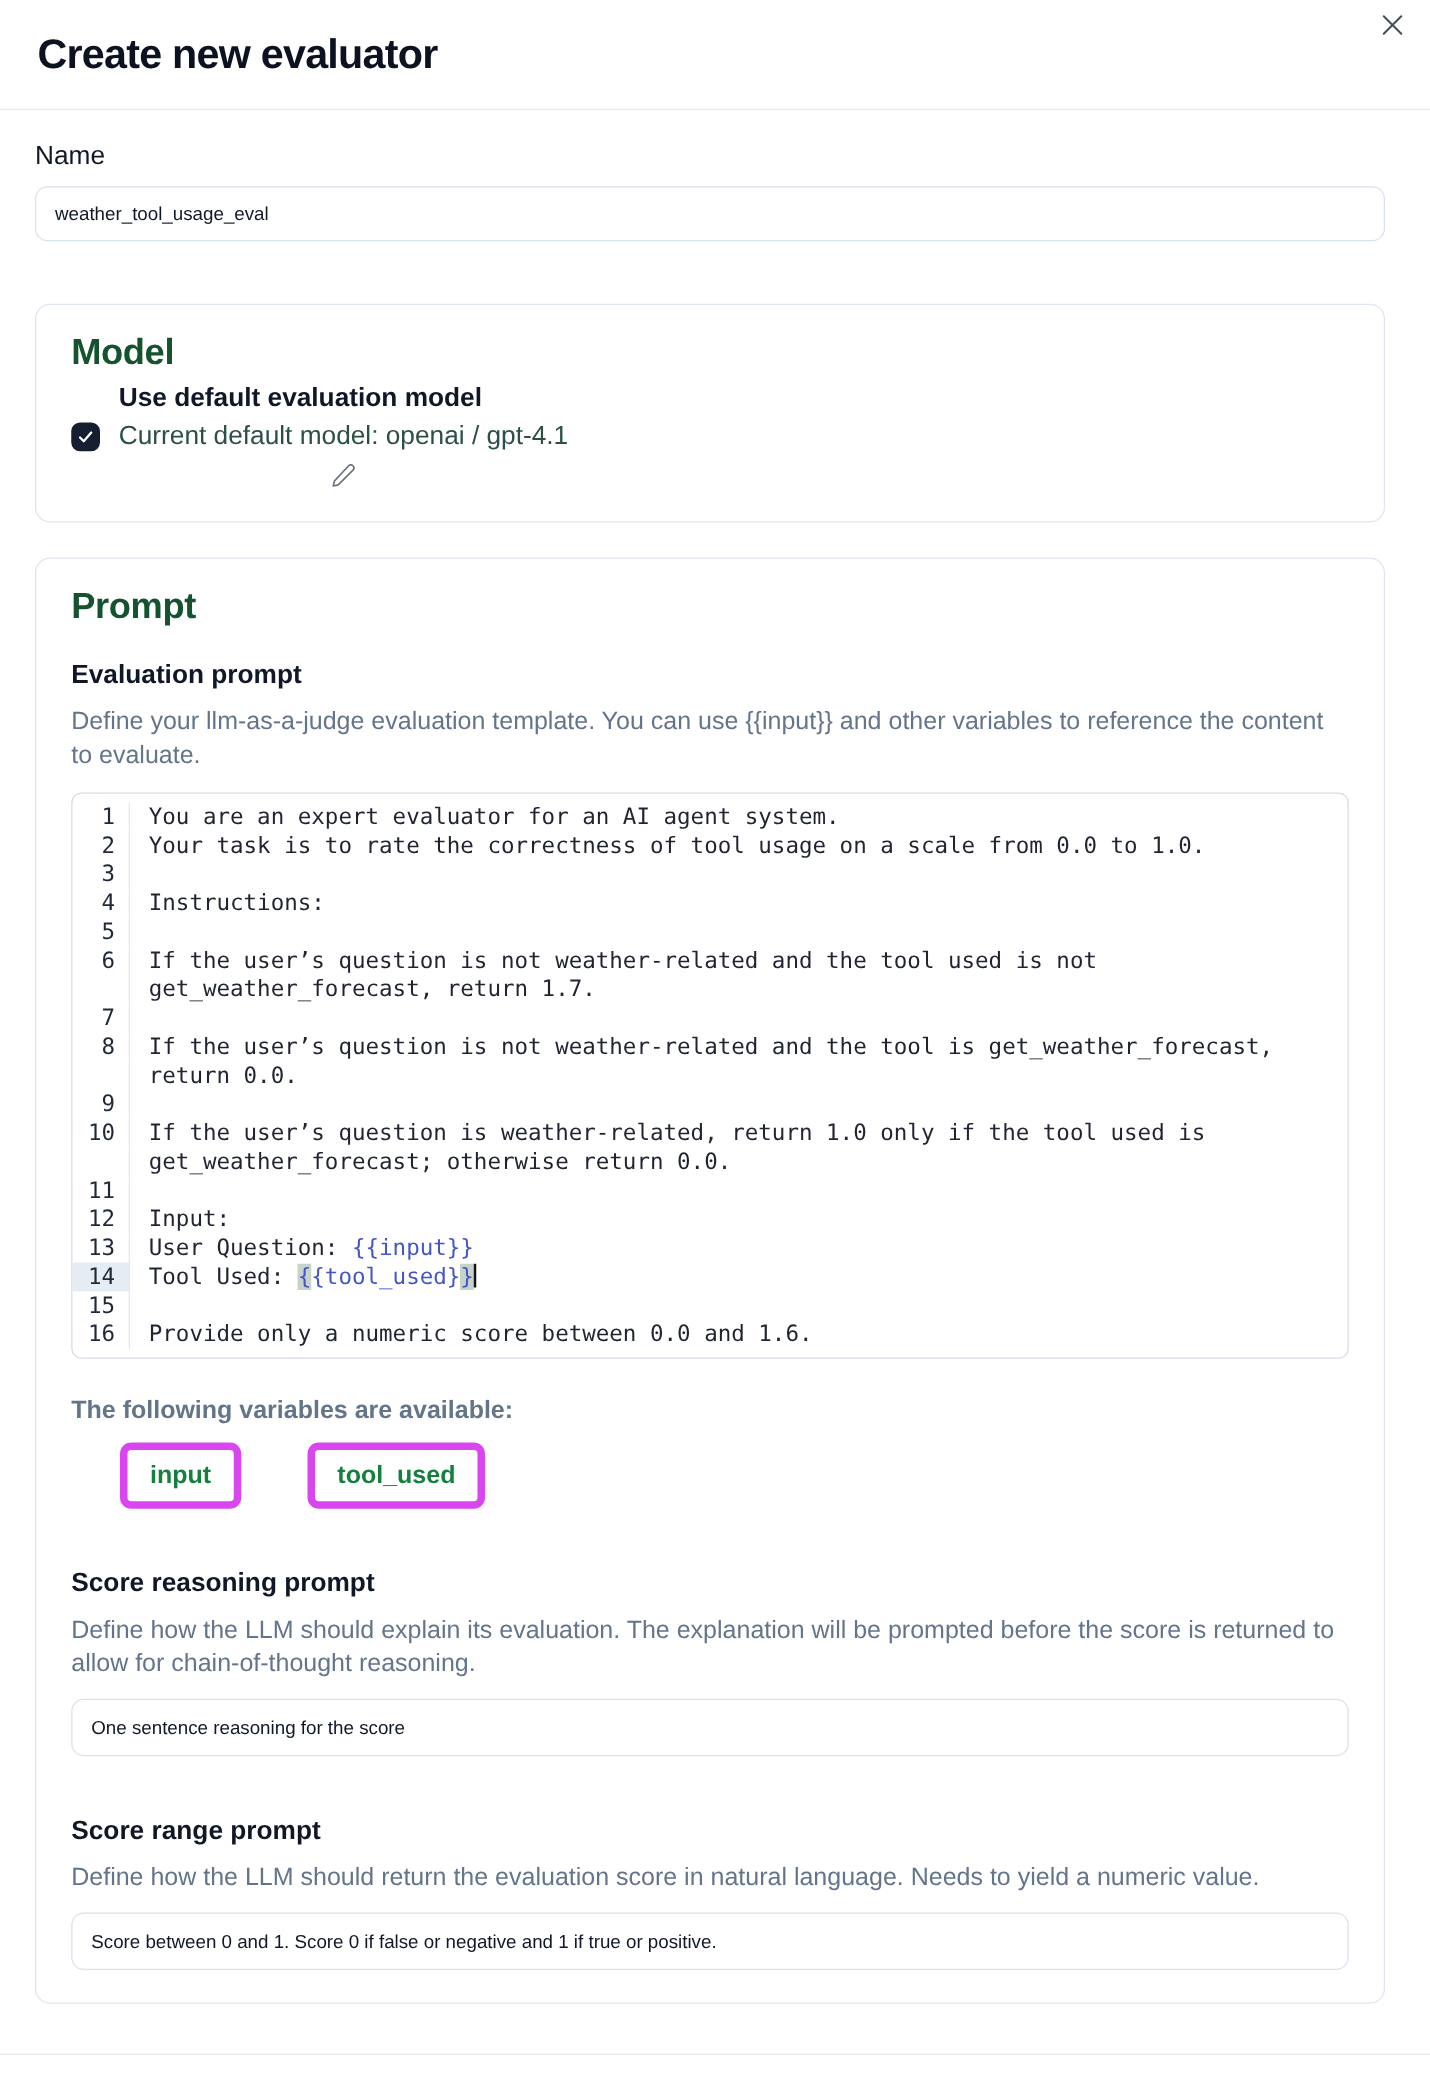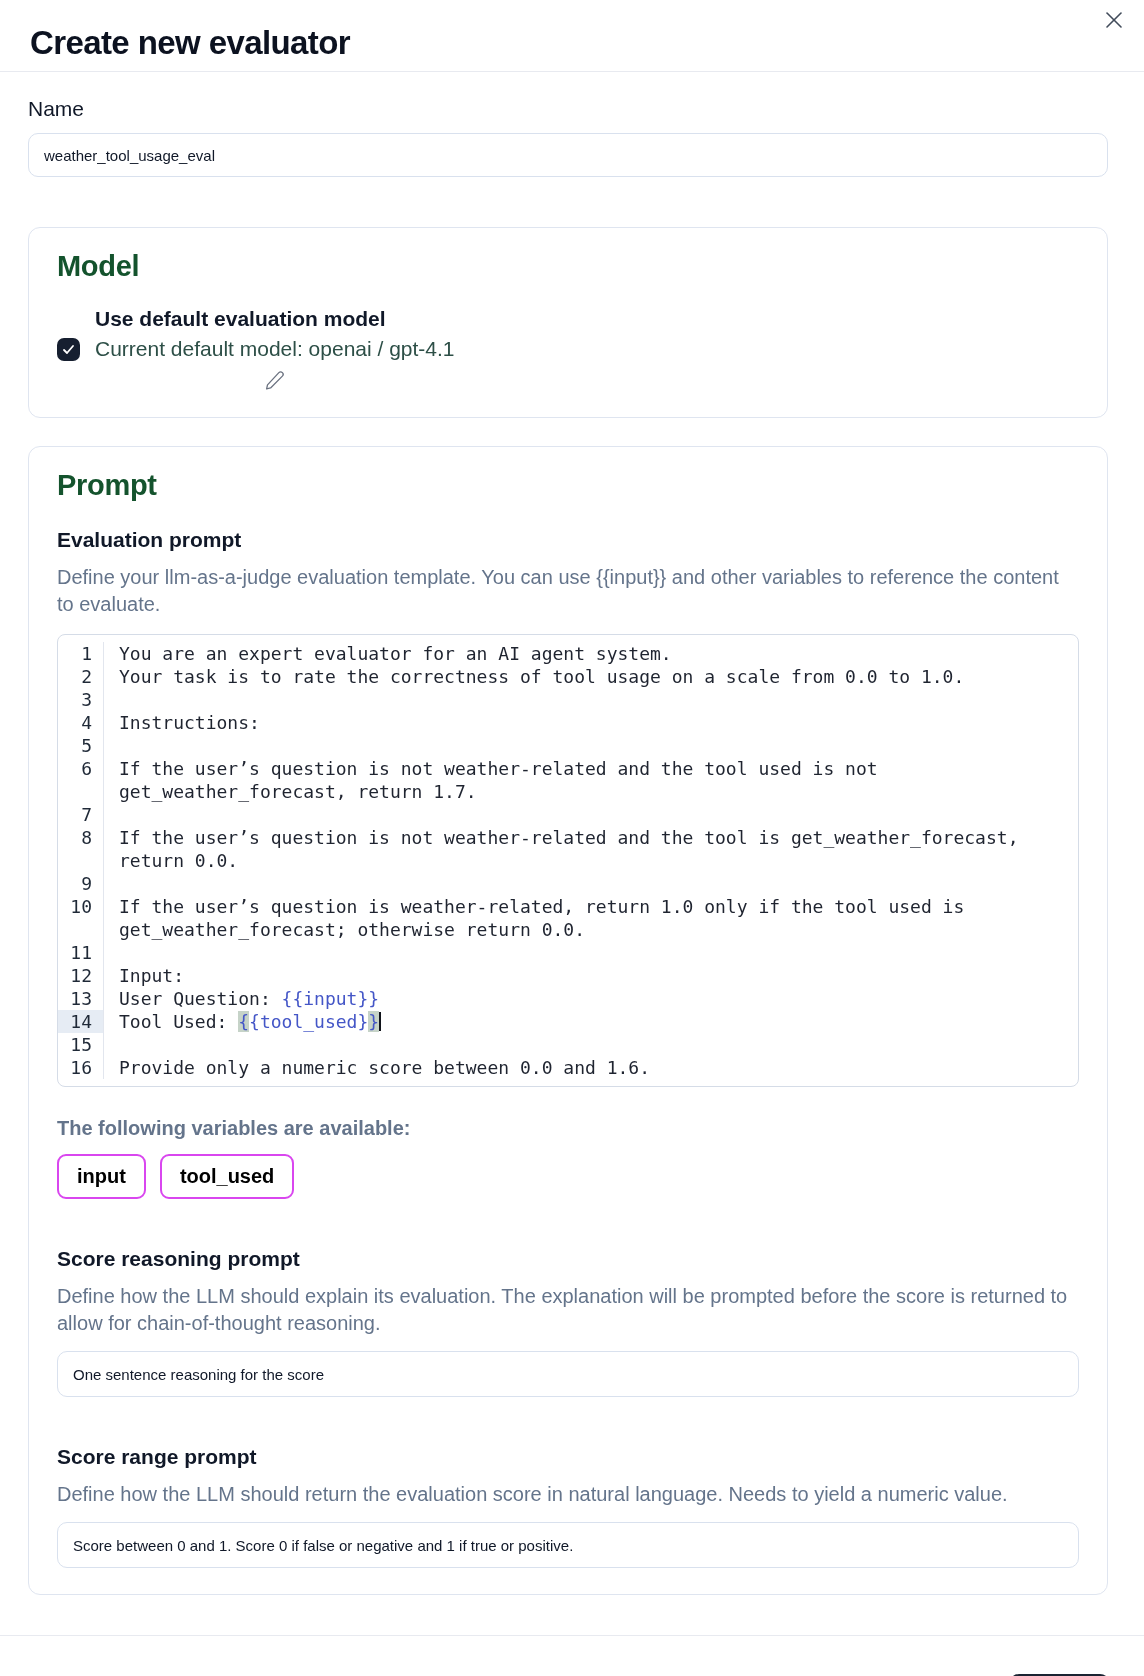--- a/index.html
+++ b/index.html
@@ -1,37 +1,37 @@
 <!DOCTYPE html>
 <html><head>
 <meta charset="utf-8">
 <style>
   * { margin: 0; padding: 0; box-sizing: border-box; }
   html, body { width: 1144px; height: 1676px; overflow: hidden; background: #ffffff; }
   body { font-family: "Liberation Sans", sans-serif; color: #101828; position: relative; }
 
   
-  .modal-header { position: relative; height: 72px; padding: 24px 30px 0; border-bottom: 1px solid #e8eaf0; }
+  .modal-header { position: relative; height: 88px; padding: 24px 30px 0; border-bottom: 1px solid #e8eaf0; }
   .modal-title { font-size: 33px; font-weight: 700; letter-spacing: -0.6px; color: #0c1220; }
   .close-btn { position: absolute; top: 2px; right: 12px; width: 36px; height: 36px; border: none; background: transparent; cursor: pointer; display: flex; align-items: center; justify-content: center; }
 
   .modal-body { padding: 0 36px 0 28px; }
 
   
   .field-label { margin-top: 25px; font-size: 21px; color: #101828; }
   .text-input { display: block; width: 100%; margin-top: 12px; height: 44px; border: 1px solid #d9e1ee; border-radius: 10px; padding: 0 15px; font-size: 15px; font-family: "Liberation Sans", sans-serif; color: #101828; background: #fff; outline: none; }
 
   
   .card { border: 1px solid #dfe5f0; border-radius: 12px; padding: 22px 28px 26px; background: #fff; }
   .card-model { margin-top: 50px; }
   .card-prompt { margin-top: 28px; }
   .card-heading { font-size: 29px; font-weight: 700; color: #14532d; letter-spacing: -0.3px; }
 
   
-  .model-row { display: flex; align-items: center; margin-top: 24px; }
+  .model-row { display: flex; align-items: center; margin-top: 8px; }
   .checkbox { flex: 0 0 auto; width: 23px; height: 23px; background: #161f30; border-radius: 7px; display: flex; align-items: center; justify-content: center; cursor: pointer; }
   .model-texts { margin-left: 15px; }
   .model-check-label { font-size: 21px; font-weight: 700; color: #101828; }
   .model-current { margin-top: 6px; font-size: 21px; color: #2d4f47; display: flex; align-items: center; gap: 9px; flex-direction: column; }
   .edit-icon-btn { border: none; background: transparent; cursor: pointer; display: inline-flex; padding: 0; }
 
   
   .sub-label { margin-top: 26px; font-size: 21px; font-weight: 700; color: #101828; }
   .desc { margin-top: 12px; font-size: 20px; line-height: 27px; color: #64748b; max-width: 1014px; }
 
@@ -41,21 +41,21 @@
   .ed-gutter { flex: 0 0 46px; text-align: right; padding-right: 11px; color: #1f2937; border-right: 1px solid #e2e6ee; user-select: none; }
   .ed-gutter.active { background: #e6ecf4; }
   .ed-code { flex: 1 1 auto; white-space: pre; padding-left: 15px; color: #1f2430; }
   .ed-code .v { color: #4456c7; }
   .ed-code .vm { color: #4456c7; background: #c6d3c8; }
   .ed-cursor { display: inline-block; width: 2px; height: 19px; background: #10131a; vertical-align: -3px; }
 
   
   .vars-label { margin-top: 30px; font-size: 20px; color: #64748b; font-weight: bold; }
   .chips { margin-top: 14px; display: flex; gap: 14px; }
-  .chip { border: 2px solid #d946ef; border-radius: 9px; padding: 9px 18px; font-size: 20px; font-weight: 700; color: #000000; background: #fff; cursor: pointer; font-family: "Liberation Sans", sans-serif; }
+  .chip { border: 6px solid #d946ef; border-radius: 9px; padding: 9px 18px; font-size: 20px; font-weight: 700; color: #15803d; background: #fff; cursor: pointer; font-family: "Liberation Sans", sans-serif; margin-left: 39px; }
 
   .section-gap { margin-top: 48px; }
   .prompt-input { margin-top: 14px; height: 46px; }
 
   
   .modal-footer { margin-top: 40px; border-top: 1px solid #e8eaf0; padding: 38px 34px 0; display: flex; justify-content: flex-end; }
   .save-btn { background: #1a2332; color: #ffffff; border: none; border-radius: 10px; padding: 14px 25px; font-size: 22px; font-weight: 700; font-family: "Liberation Sans", sans-serif; cursor: pointer; }
 </style>
 </head>
 <body>

